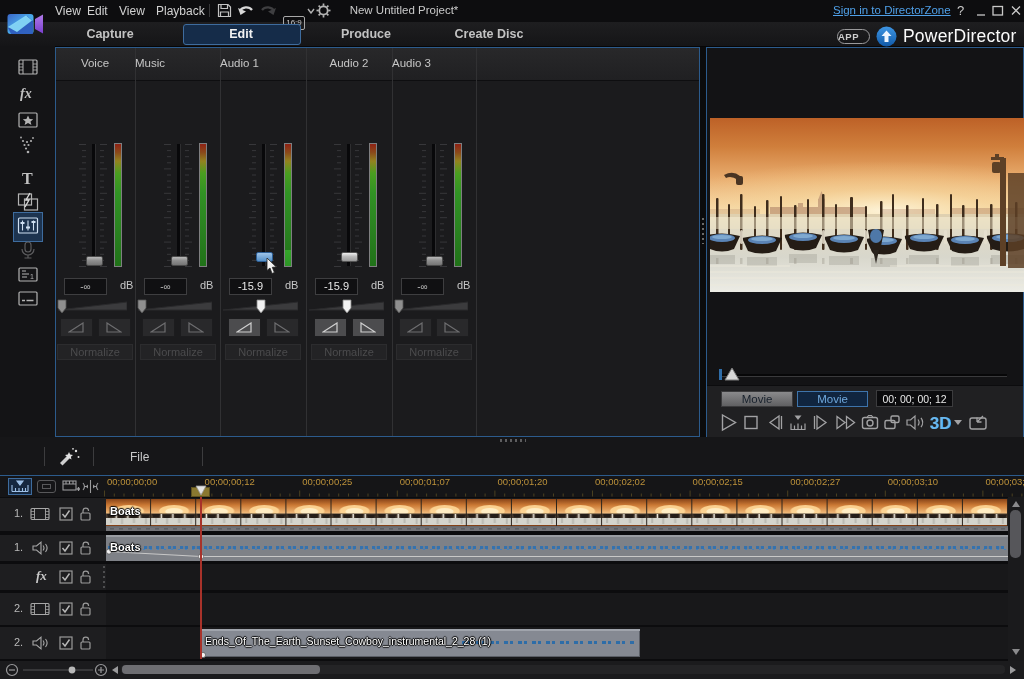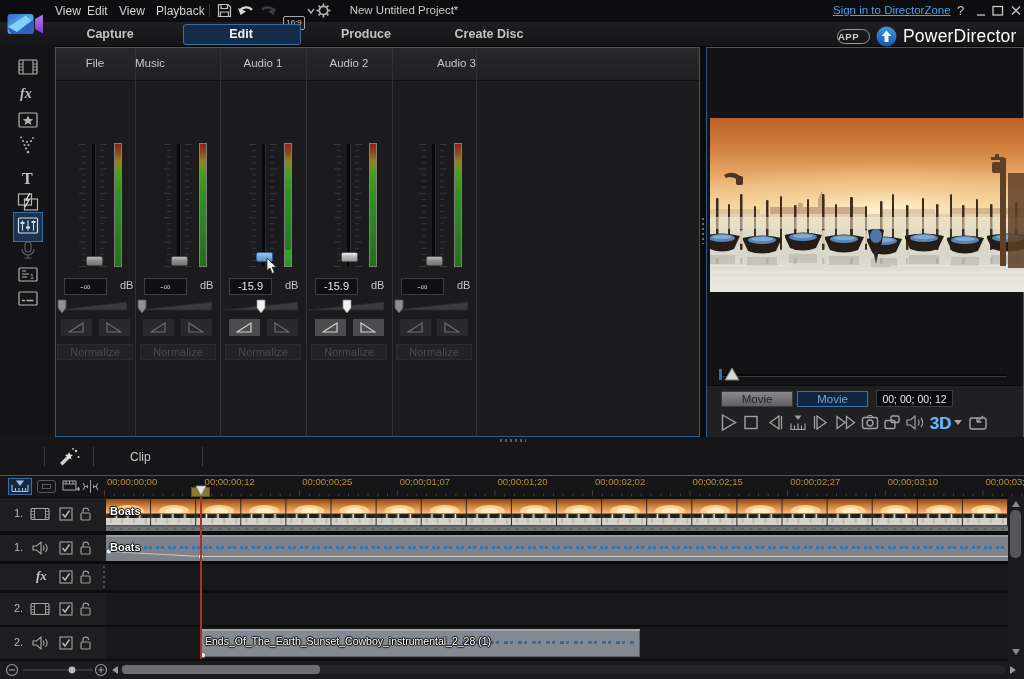--- a/index.html
+++ b/index.html
@@ -150,21 +150,21 @@
   <path d="M8 244.5 h3 M12.5 244.5 h7" stroke-width="1.6"></path>
  </g>
 </svg>
 <div class="a" style="left:55px;top:47px;width:645px;height:390px;background:#1b1b1d;border:1px solid #2c5b8c;box-sizing:border-box;"></div>
 <div class="a" style="left:56px;top:48px;width:643px;height:33px;background:linear-gradient(#28282a,#202022);border-bottom:1px solid #0e0e10;box-sizing:border-box;"></div>
 <div class="a" style="left:135px;top:48px;width:1px;height:388px;background:#313133;"></div>
 <div class="a" style="left:220px;top:48px;width:1px;height:388px;background:#313133;"></div>
 <div class="a" style="left:306px;top:48px;width:1px;height:388px;background:#313133;"></div>
 <div class="a" style="left:392px;top:48px;width:1px;height:388px;background:#313133;"></div>
 <div class="a" style="left:476px;top:48px;width:1px;height:388px;background:#313133;"></div>
-<div class="a" style="left:55px;top:57px;width:80px;text-align:center;color:#c6c6c6;font-size:11.5px;">File</div>
+<div class="a" style="left:55px;top:57px;width:80px;text-align:center;color:#c6c6c6;font-size:11.5px;">Voice</div>
 <svg class="a" style="left:76px;top:144px;" width="34" height="123" viewBox="0 0 34 123">
     <g stroke="#37373a" stroke-width="1">
       <path d="M3 0.5 H10"></path>
       <path d="M24 0.5 H31"></path>
       <path d="M6 6.6 H10"></path>
       <path d="M24 6.6 H28"></path>
       <path d="M6 12.7 H10"></path>
       <path d="M24 12.7 H28"></path>
       <path d="M6 18.8 H10"></path>
       <path d="M24 18.8 H28"></path>
@@ -284,21 +284,21 @@
   </svg>
 <div class="a" style="left:142px;top:318px;width:33px;height:19px;background:#29292b;border:1px solid #1c1c1e;box-sizing:border-box;"></div>
 <svg class="a" style="left:150px;top:322px;" width="16" height="11" viewBox="0 0 16 11">
     <path d="M1 10 L15 1 L15 10 Z" fill="none" stroke="#6e6e70" stroke-width="1.2"></path>
   </svg>
 <div class="a" style="left:180px;top:318px;width:33px;height:19px;background:#29292b;border:1px solid #1c1c1e;box-sizing:border-box;"></div>
 <svg class="a" style="left:188px;top:322px;" width="16" height="11" viewBox="0 0 16 11">
     <path d="M1 1 L15 10 L1 10 Z" fill="none" stroke="#6e6e70" stroke-width="1.2"></path>
   </svg>
 <div class="a" style="left:140px;top:344px;width:76px;height:16px;background:#232325;border:1px solid #2c2c2e;box-sizing:border-box;color:#4b4b4d;font-size:11px;line-height:14px;text-align:center;">Normalize</div>
-<div class="a" style="left:220px;top:57px;width:86px;text-align:center;color:#c6c6c6;font-size:11.5px;">Audio 1</div>
+<div class="a" style="left:220px;top:57px;width:86px;text-align:left;color:#c6c6c6;font-size:11.5px;">Audio 1</div>
 <svg class="a" style="left:246px;top:144px;" width="34" height="123" viewBox="0 0 34 123">
     <g stroke="#37373a" stroke-width="1">
       <path d="M3 0.5 H10"></path>
       <path d="M24 0.5 H31"></path>
       <path d="M6 6.6 H10"></path>
       <path d="M24 6.6 H28"></path>
       <path d="M6 12.7 H10"></path>
       <path d="M24 12.7 H28"></path>
       <path d="M6 18.8 H10"></path>
       <path d="M24 18.8 H28"></path>
@@ -422,21 +422,21 @@
   </svg>
 <div class="a" style="left:314px;top:318px;width:33px;height:19px;background:#4c4c4e;border:1px solid #1c1c1e;box-sizing:border-box;"></div>
 <svg class="a" style="left:322px;top:322px;" width="16" height="11" viewBox="0 0 16 11">
     <path d="M1 10 L15 1 L15 10 Z" fill="none" stroke="#d0d0d0" stroke-width="1.2"></path>
   </svg>
 <div class="a" style="left:352px;top:318px;width:33px;height:19px;background:#4c4c4e;border:1px solid #1c1c1e;box-sizing:border-box;"></div>
 <svg class="a" style="left:360px;top:322px;" width="16" height="11" viewBox="0 0 16 11">
     <path d="M1 1 L15 10 L1 10 Z" fill="none" stroke="#d0d0d0" stroke-width="1.2"></path>
   </svg>
 <div class="a" style="left:311px;top:344px;width:76px;height:16px;background:#232325;border:1px solid #2c2c2e;box-sizing:border-box;color:#4b4b4d;font-size:11px;line-height:14px;text-align:center;">Normalize</div>
-<div class="a" style="left:392px;top:57px;width:84px;text-align:right;color:#c6c6c6;font-size:11.5px;">Audio 3</div>
+<div class="a" style="left:392px;top:57px;width:84px;text-align:left;color:#c6c6c6;font-size:11.5px;">Audio 3</div>
 <svg class="a" style="left:416px;top:144px;" width="34" height="123" viewBox="0 0 34 123">
     <g stroke="#37373a" stroke-width="1">
       <path d="M3 0.5 H10"></path>
       <path d="M24 0.5 H31"></path>
       <path d="M6 6.6 H10"></path>
       <path d="M24 6.6 H28"></path>
       <path d="M6 12.7 H10"></path>
       <path d="M24 12.7 H28"></path>
       <path d="M6 18.8 H10"></path>
       <path d="M24 18.8 H28"></path>
@@ -682,21 +682,21 @@
 <div class="a" style="left:202px;top:447px;width:1px;height:19px;background:#3c3c3e;"></div>
 <svg class="a" style="left:56px;top:447px;" width="26" height="20" viewBox="0 0 26 20">
  <g fill="#e0e0e0">
   <path d="M4 16 L12 8 L14.5 10.5 L6.5 18.5 Z" fill="#cfcfcf"></path>
   <path d="M13 5 l1.2 2.6 2.8 0.3 -2.1 1.9 0.6 2.8 -2.5 -1.5 -2.5 1.5 0.6 -2.8 -2.1 -1.9 2.8 -0.3 Z"></path>
   <circle cx="20" cy="4" r="1.2"></circle>
       <circle cx="22.5" cy="10" r="1"></circle>
       <circle cx="17" cy="1.8" r="0.9"></circle>
  </g>
 </svg>
-<div class="a" style="left:130px;top:450px;color:#c8c8c8;font-size:12px;">Clip</div>
+<div class="a" style="left:130px;top:450px;color:#c8c8c8;font-size:12px;">File</div>
 <div class="a" style="left:0;top:475px;width:1024px;height:1px;background:#2c5b8c;"></div>
 <div class="a" style="left:0;top:476px;width:1024px;height:21px;background:#151517;"></div>
 
 <div class="a" style="left:8px;top:478px;width:24px;height:17px;background:#16283f;border:1px solid #3e6c9e;box-sizing:border-box;"></div>
 <svg class="a" style="left:11px;top:480px;" width="18" height="13" viewBox="0 0 18 13">
  <g stroke="#9fc2e8" fill="none" stroke-width="1.1">
   <path d="M1 11.5 H17 M1 11.5 V5 M17 11.5 V5 M4.5 11.5 V8 M8 11.5 V8 M11.5 11.5 V8 M14.5 11.5 V8"></path>
   <path d="M6 1 h6 l-3 4 Z" fill="#9fc2e8"></path>
  </g>
 </svg>

